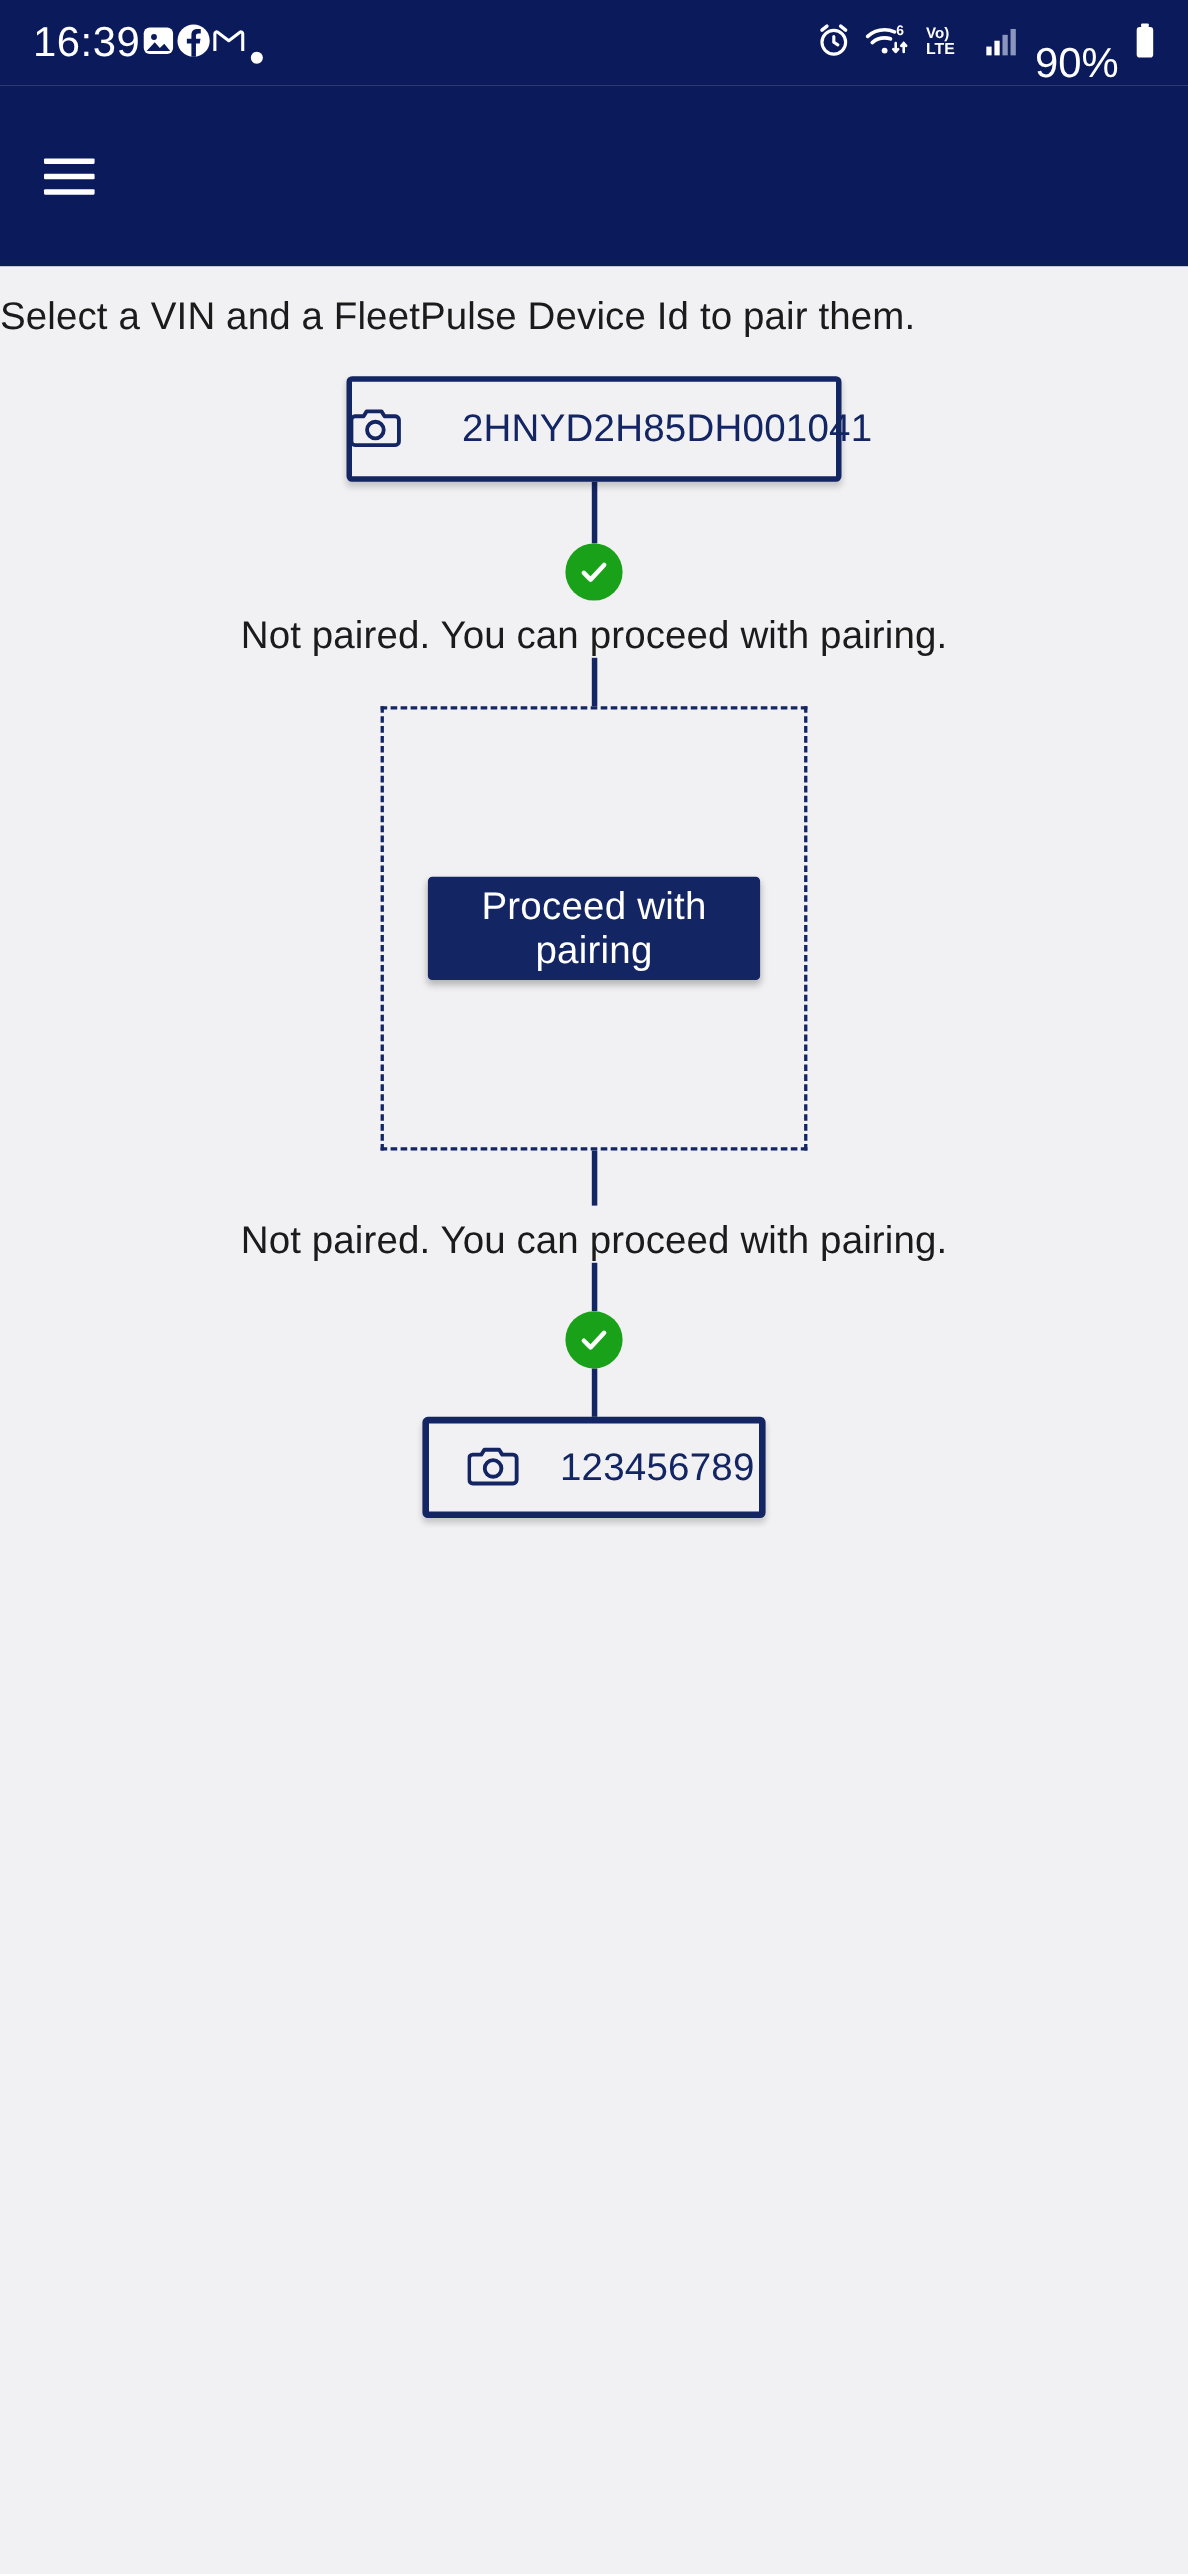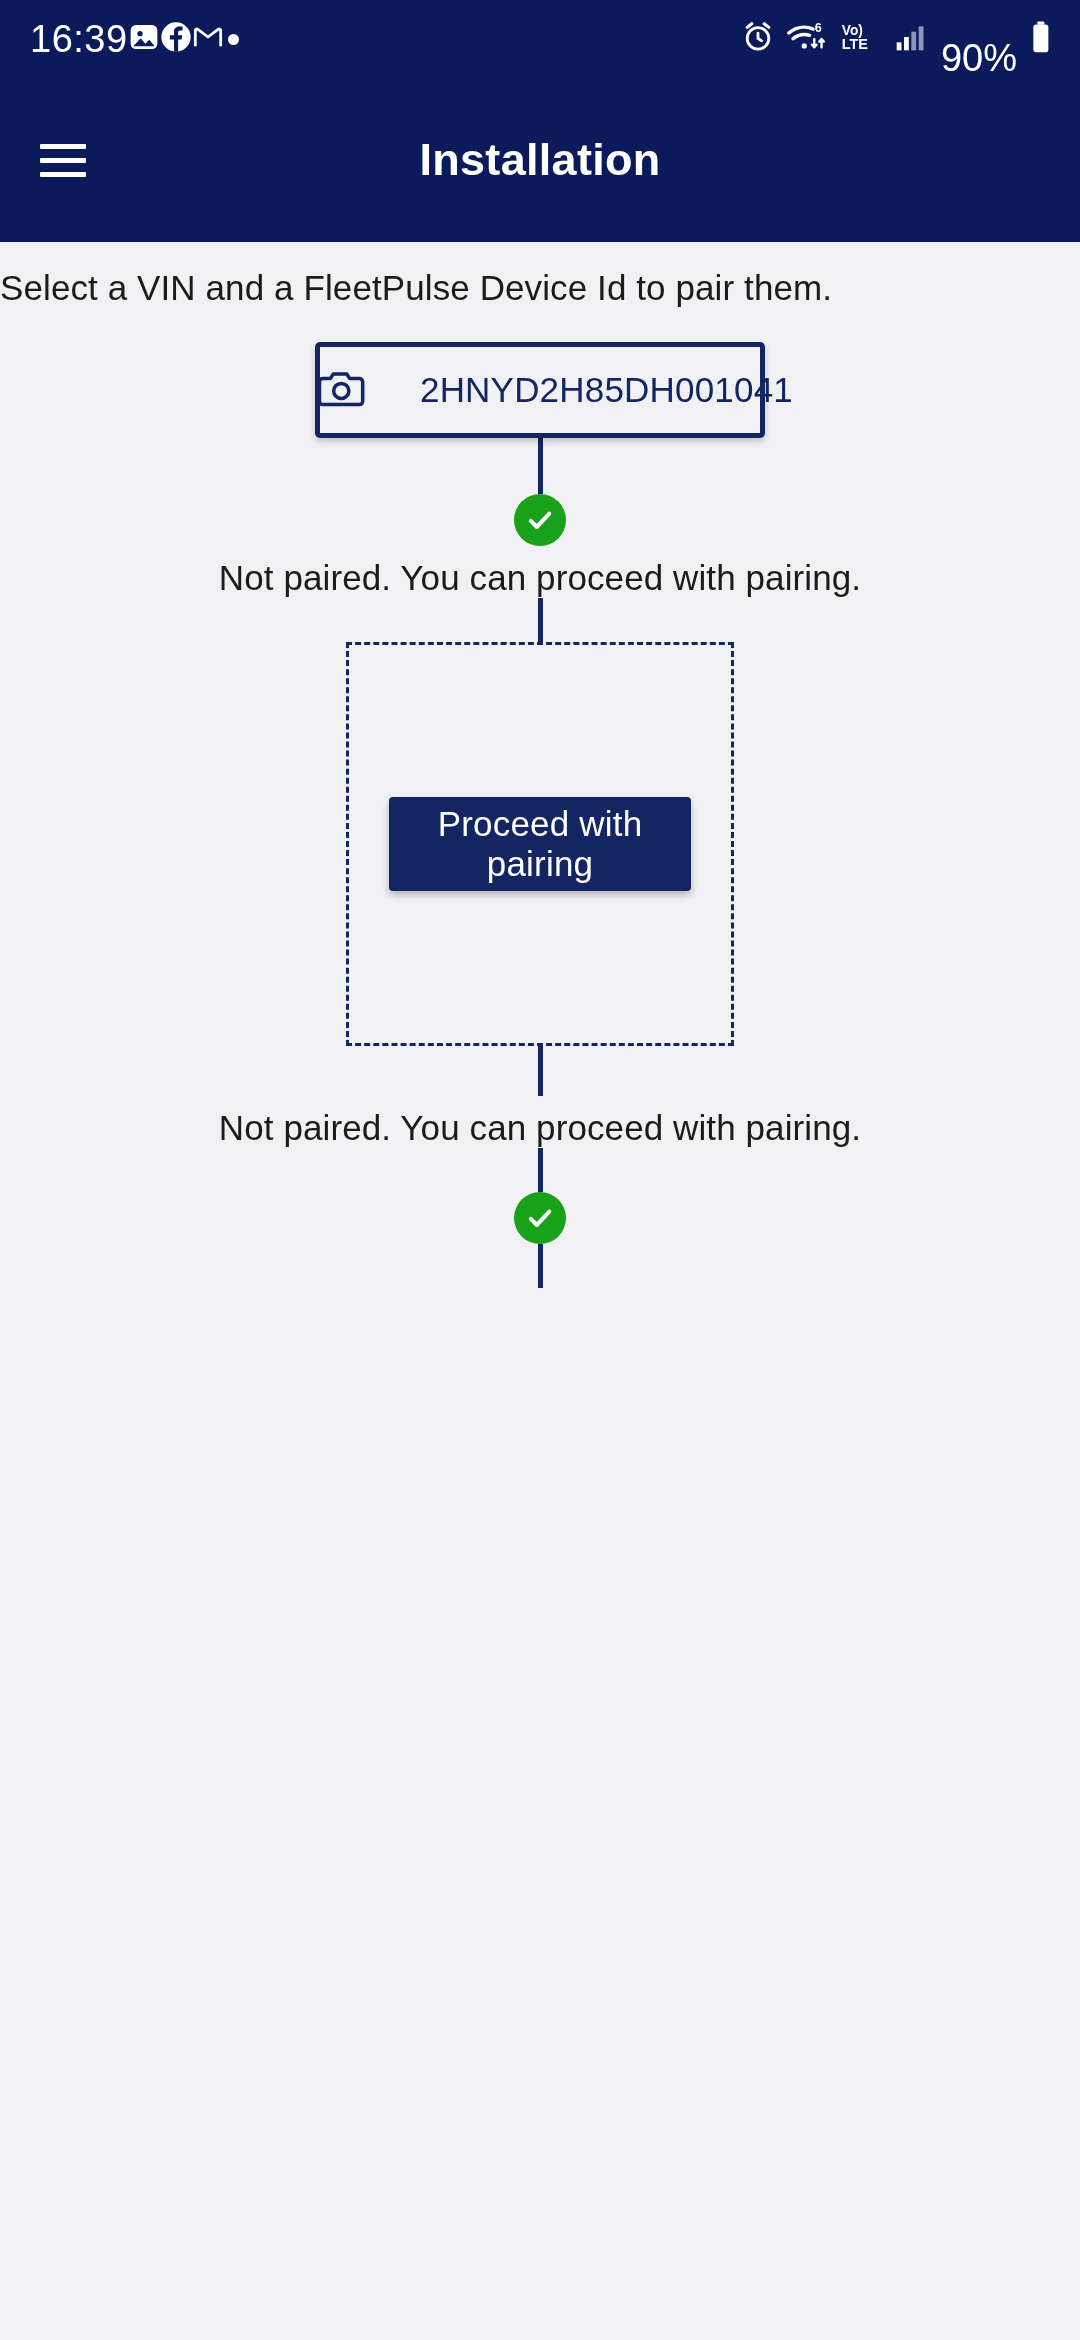--- a/index.html
+++ b/index.html
@@ -21,21 +21,21 @@
     height: 78px;
     background: #0b1a5b;
     display: flex;
     align-items: center;
     justify-content: space-between;
     padding: 0 26px 0 30px;
     color: #ffffff;
   }
   .status-left {
     display: flex;
-    align-items: center;
+    align-items: flex-end;
     gap: 0;
   }
   .status-time {
     font-size: 38px;
     font-weight: 400;
     letter-spacing: 0.5px;
     line-height: 1;
   }
   .status-right {
     display: flex;
@@ -287,21 +287,20 @@
     </span>
   </div>
 </div>
 
 <div class="app-bar">
   <div class="hamburger">
     <span></span>
     <span></span>
     <span></span>
   </div>
-  <div class="app-title">Installation</div>
 </div>
 
 <div class="content">
 
   <div class="page-subtitle">Select a VIN and a FleetPulse Device Id to pair them.</div>
 
   <div class="flow">
 
     <div class="scan-box">
       <span>
@@ -336,16 +335,25 @@
     <div class="connector conn-d"></div>
 
     <div class="check-badge">
       <svg width="34" height="34" viewBox="0 0 24 24">
         <path d="M5.5 12.6l4.3 4.3 8.7-9.4" fill="none" stroke="#ffffff" stroke-width="2.9" stroke-linecap="round" stroke-linejoin="round"></path>
       </svg>
     </div>
 
     <div class="connector conn-e"></div>
 
+    <div class="scan-box narrow">
+      <span>
+        <svg width="48" height="42" viewBox="0 0 26 22">
+          <path d="M2.6 5.8h4.2l1.5-2.4h7.3l1.5 2.4h5.3c1 0 1.8.8 1.8 1.8v10.6c0 1-.8 1.8-1.8 1.8H2.6c-1 0-1.8-.8-1.8-1.8V7.6c0-1 .8-1.8 1.8-1.8z" fill="none" stroke="#132563" stroke-width="1.9" stroke-linejoin="round"></path>
+          <circle cx="12.6" cy="12.6" r="4.1" fill="none" stroke="#132563" stroke-width="1.9"></circle>
+        </svg>
+      </span>
+      <span class="scan-text">123456789</span>
+    </div>
 
   </div>
 
 </div>
 
 </body></html>

